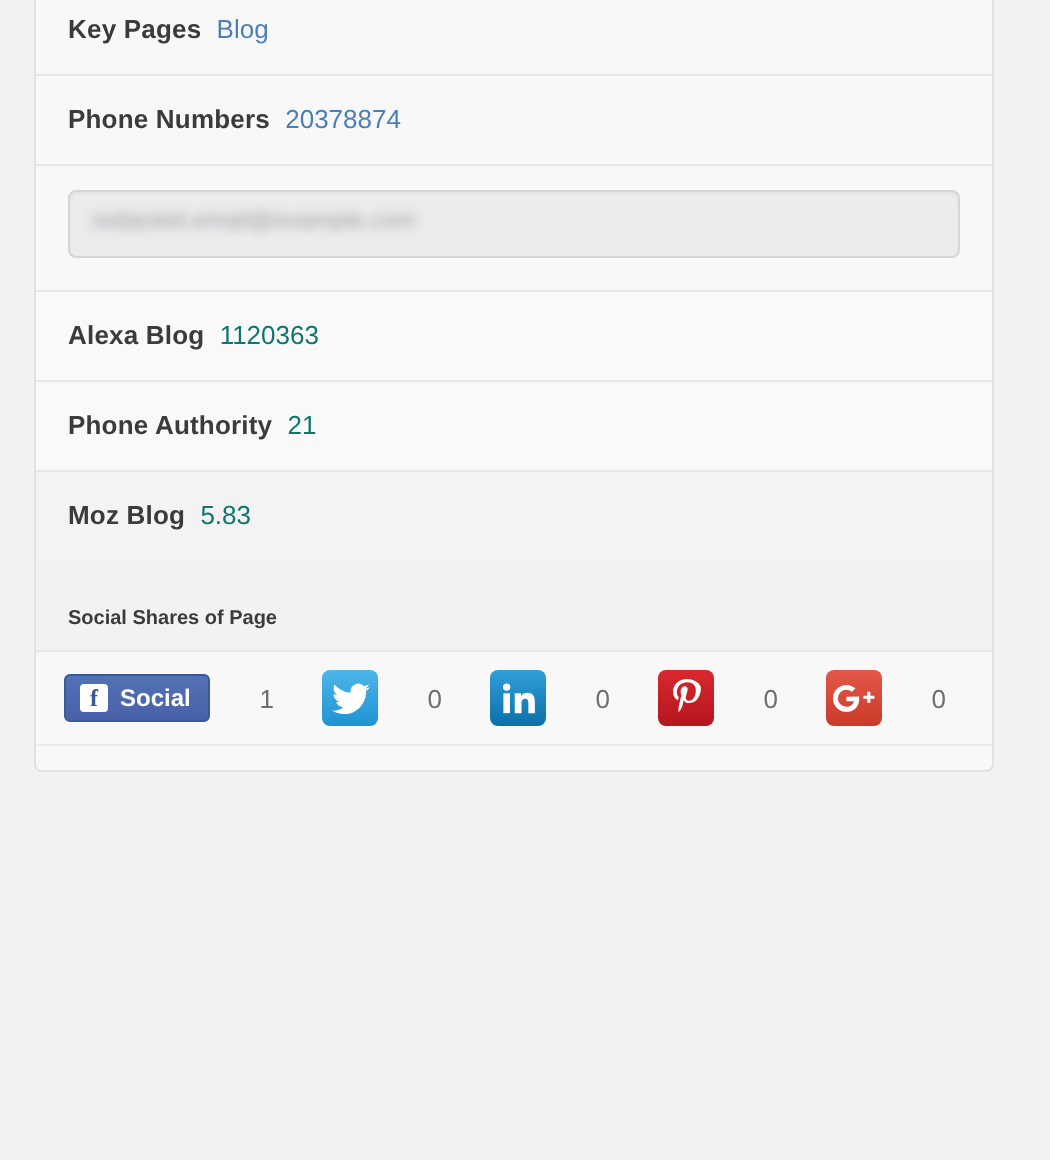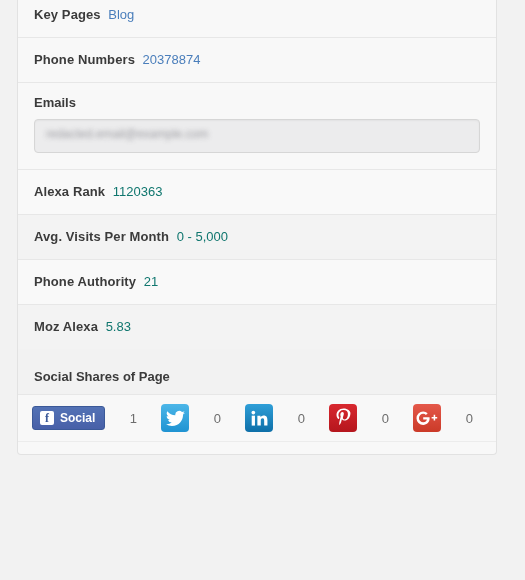--- a/index.html
+++ b/index.html
@@ -108,21 +108,21 @@
 
   
   .social-head {
     background: #f2f2f2;
     padding: 20px 16px 10px 16px;
     box-sizing: border-box;
   }
   .social-title {
     font-weight: bold;
     color: #3b3b3b;
-    font-size: 13px;
+    font-size: 10px;
   }
   .social-strip {
     background: #f8f8f8;
     border-top: 1px solid #e7e7e7;
     border-bottom: 1px solid #ececec;
     padding: 9px 14px;
     box-sizing: border-box;
     display: flex;
     align-items: center;
   }
@@ -196,45 +196,40 @@
       <span class="row-label">Key Pages</span>
       <a class="row-link">Blog</a>
     </div>
 
     <div class="row plain">
       <span class="row-label">Phone Numbers</span>
       <a class="row-link">20378874</a>
     </div>
 
     <div class="emails-row">
-      <span class="emails-label">Emails</span>
       <div class="emails-input" title="redacted.email@example.com">
         <span class="emails-text">redacted.email@example.com</span>
       </div>
     </div>
 
     <div class="row odd">
-      <span class="row-label">Alexa Rank</span>
+      <span class="row-label">Alexa Blog</span>
       <span class="row-value">1120363</span>
     </div>
 
-    <div class="row even">
-      <span class="row-label">Avg. Visits Per Month</span>
-      <span class="row-value">0 - 5,000</span>
-    </div>
 
 
 
     <div class="row odd">
       <span class="row-label">Phone Authority</span>
       <span class="row-value">21</span>
     </div>
 
     <div class="row even">
-      <span class="row-label">Moz Alexa</span>
+      <span class="row-label">Moz Blog</span>
       <span class="row-value">5.83</span>
     </div>
 
     <div class="social-head">
       <span class="social-title">Social Shares of Page</span>
     </div>
 
     <div class="social-strip">
 
       <div class="social-item">

